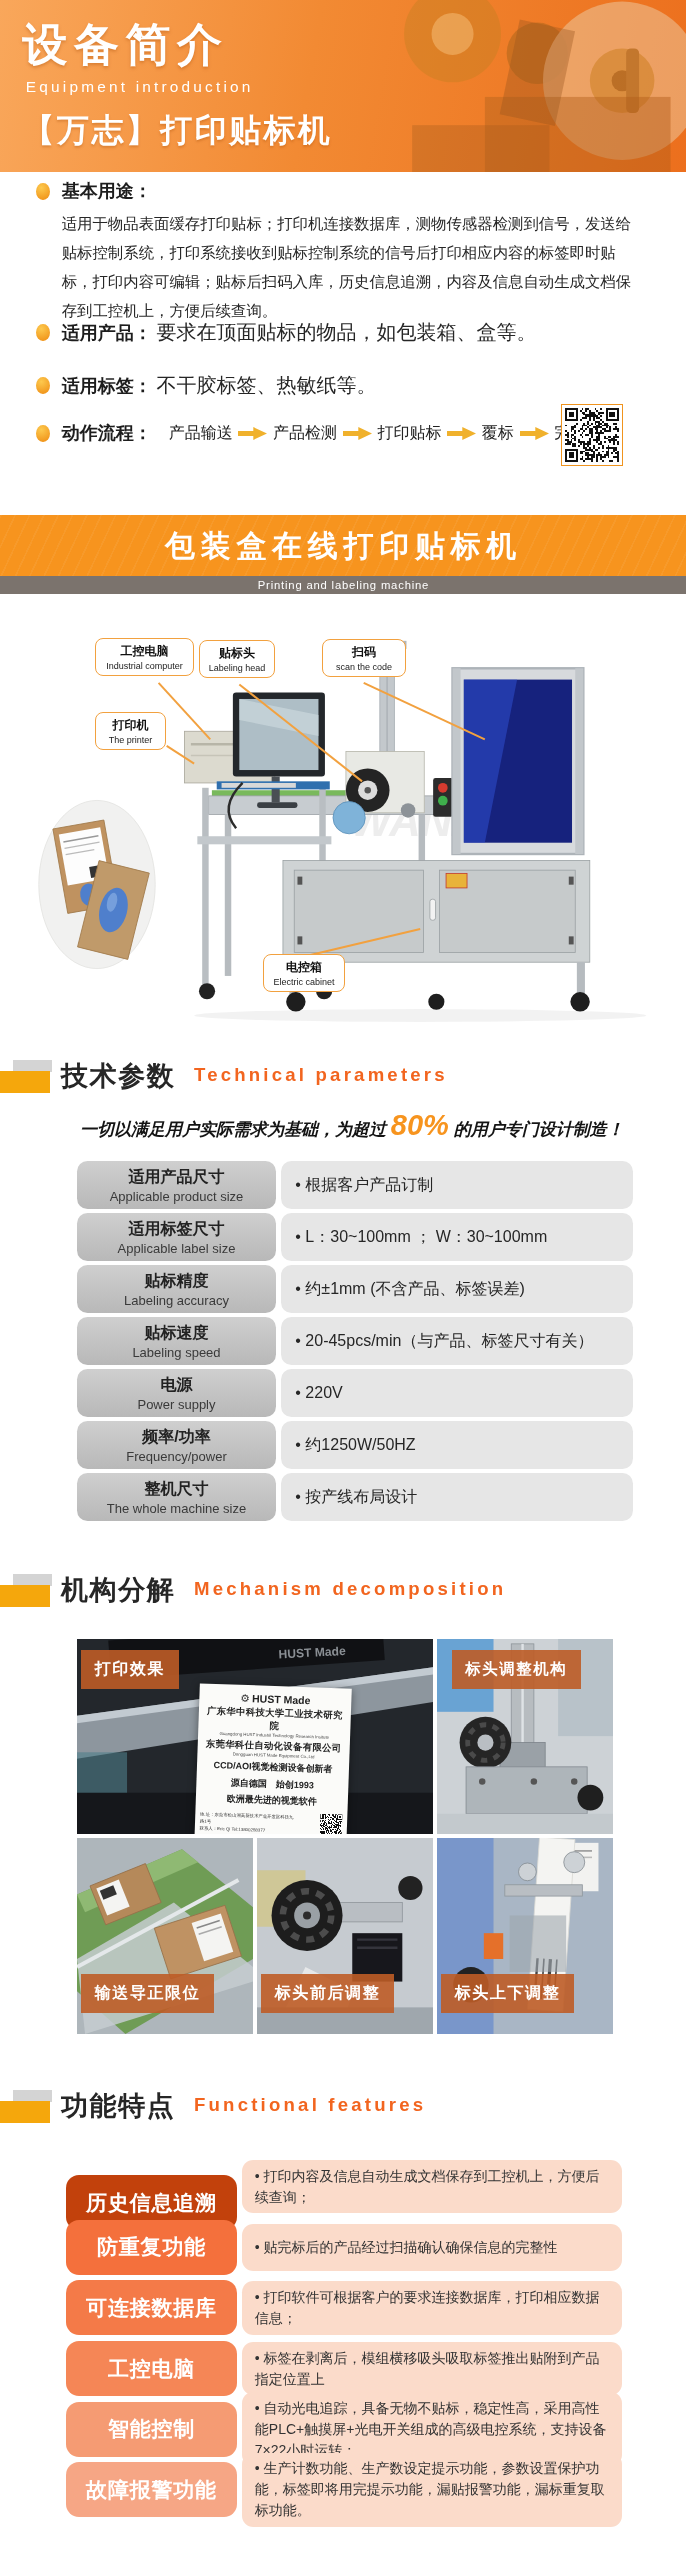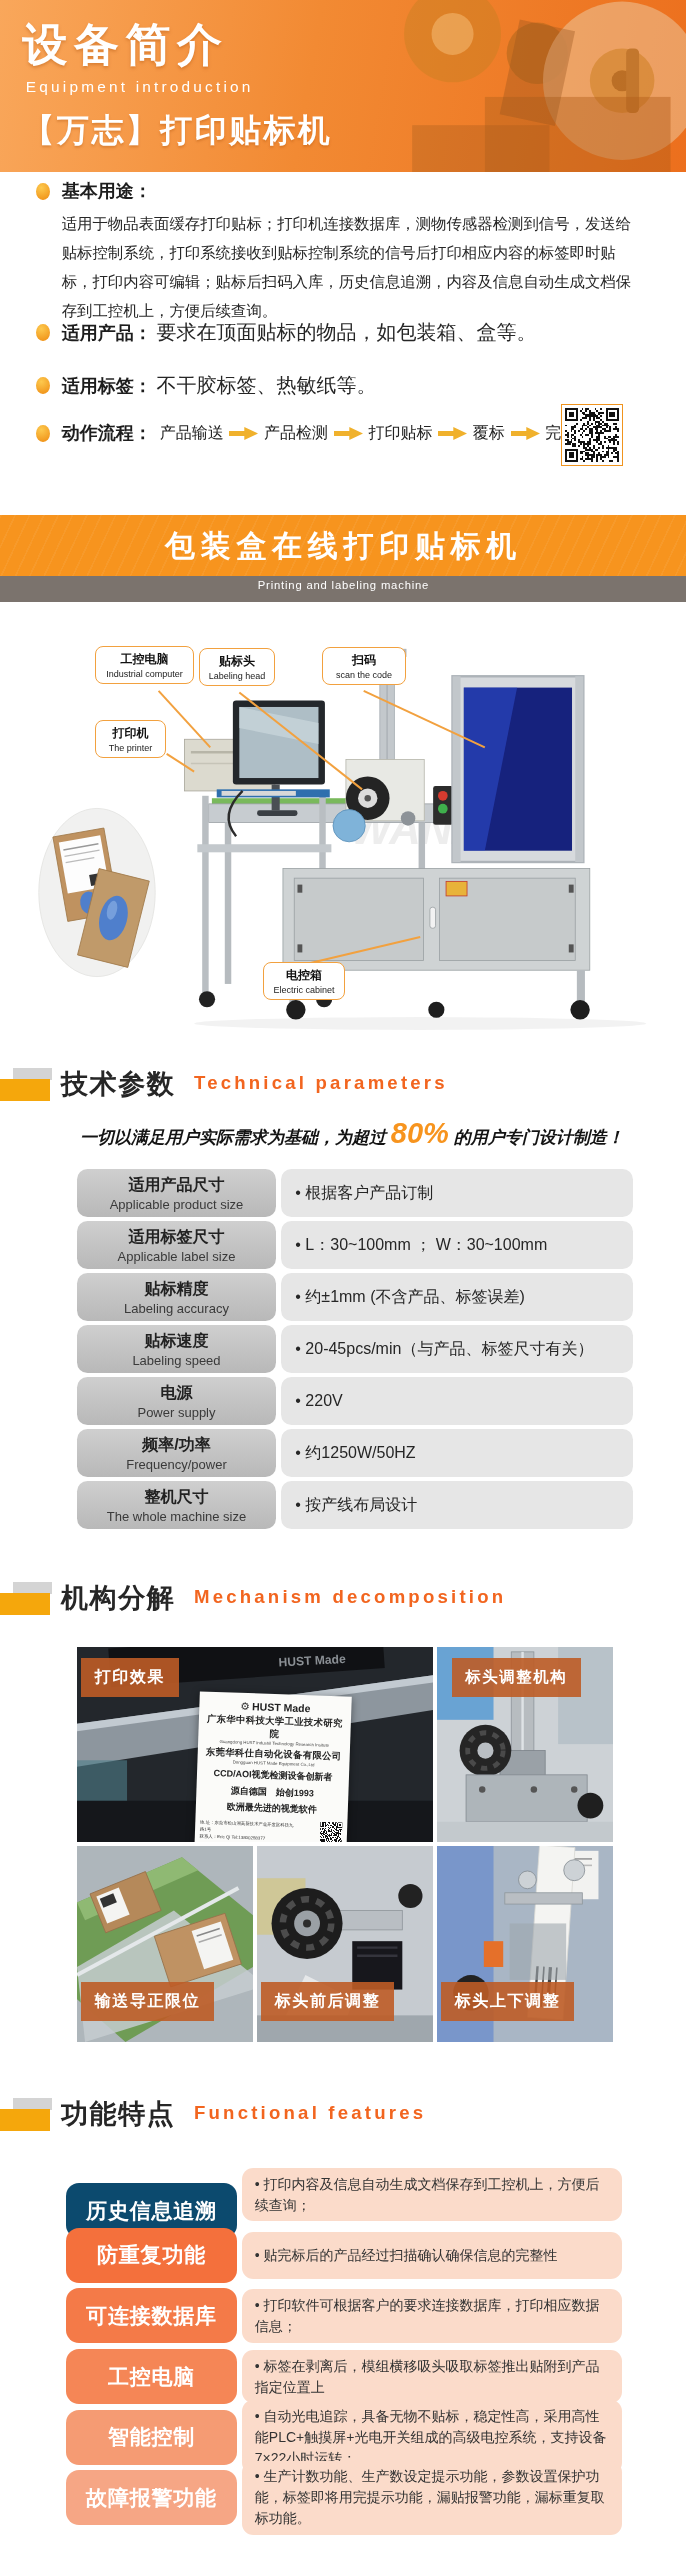--- a/index.html
+++ b/index.html
@@ -22,30 +22,30 @@
   .i-basic .dot { margin-top:4px; }
   .i-label { margin:0; font-size:18px; color:#1d1d1d; font-weight:bold; }
   .i-text { margin:5.7px 0 0 0; font-size:15.4px; line-height:29px; color:#262626; width:575px; }
   .i-inline { align-items:center; }
   .i-inline .dot { margin-top:0; }
   .i-inline b { font-size:18px; color:#1d1d1d; }
   .i-inline span.t { font-size:20px; color:#262626; margin-left:4.8px; }
   .i-product { top:147px; }
   .i-labeltype { top:200px; }
   .i-flow { top:249px; align-items:center; }
-  .flow-steps { display:flex; align-items:center; margin-left:8px; }
+  .flow-steps { display:flex; align-items:center; margin-left:17px; }
   .flow-step { font-size:16px; color:#222; white-space:nowrap; }
   .flow-arrow { margin:0 5.7px; display:block; }
   .qr-box { position:absolute; left:561px; top:232px; width:62px; height:62px; border:1.6px solid #f0941e; background:#fff; padding:3.2px; }
   .qr-box svg { width:100%; height:100%; display:block; }
 
   
   .banner { height:61px; background:#f7941e; background-image:repeating-linear-gradient(115deg, rgba(255,255,255,.06) 0 1.6px, transparent 1.6px 13px); }
   .banner h2 { margin:0; text-align:center; line-height:61px; color:#fff; font-size:30px; font-weight:bold; letter-spacing:5.7px; }
-  .banner-strip { height:26px; background:#7b736d; color:#fff; text-align:center; font-size:11.3px; line-height:18px; letter-spacing:0.8px; }
+  .banner-strip { height:18px; background:#7b736d; color:#fff; text-align:center; font-size:11.3px; line-height:18px; letter-spacing:0.8px; }
 
   
   .machine { position:relative; height:432px; background:#fff; }
   .machine > svg.art { position:absolute; left:0; top:0; }
   .leaders { position:absolute; left:0; top:0; z-index:2; pointer-events:none; }
   .bub { position:absolute; z-index:3; background:#fff; border:1.6px solid #f2a13f; border-radius:8px; text-align:center; padding:4px 4.8px; }
   .bub .cn { display:block; font-size:12px; font-weight:bold; color:#111; }
   .bub .en { display:block; font-size:9px; color:#222; margin-top:0.8px; white-space:nowrap; }
   .bub1 { left:95px; top:44px; width:99px; }
   .bub2 { left:199px; top:46px; width:76px; }
@@ -1101,21 +1101,21 @@
     <div class="sec-head">
       <span class="mark">
           <span class="g"></span>
           <span class="y"></span>
         </span>
       <span class="sec-cn">功能特点</span>
       <span class="sec-en">Functional features</span>
     </div>
     <div class="feat-rows">
       <div class="feat-row">
-        <div class="feat-btn" style="background: #0c4a6e; margin-top: 32px;">历史信息追溯</div>
+        <div class="feat-btn" style="background: #c2410c; margin-top: 32px;">历史信息追溯</div>
         <div class="feat-desc">• 打印内容及信息自动生成文档保存到工控机上，方便后续查询；</div>
       </div>
       <div class="feat-row">
         <div class="feat-btn" style="background: rgb(244, 112, 60);">防重复功能</div>
         <div class="feat-desc">• 贴完标后的产品经过扫描确认确保信息的完整性</div>
       </div>
       <div class="feat-row">
         <div class="feat-btn" style="background: rgb(244, 122, 72);">可连接数据库</div>
         <div class="feat-desc">• 打印软件可根据客户的要求连接数据库，打印相应数据信息；</div>
       </div>

